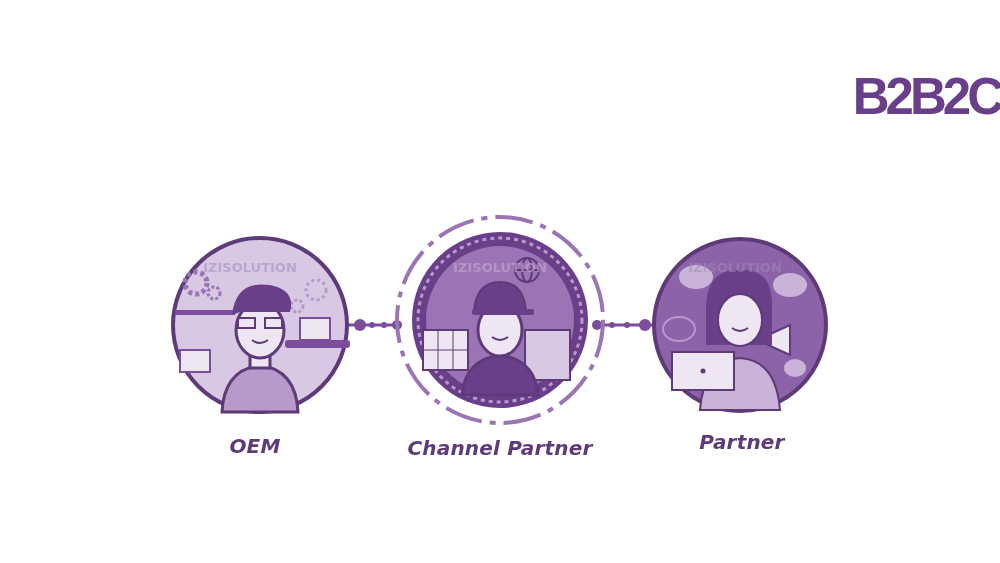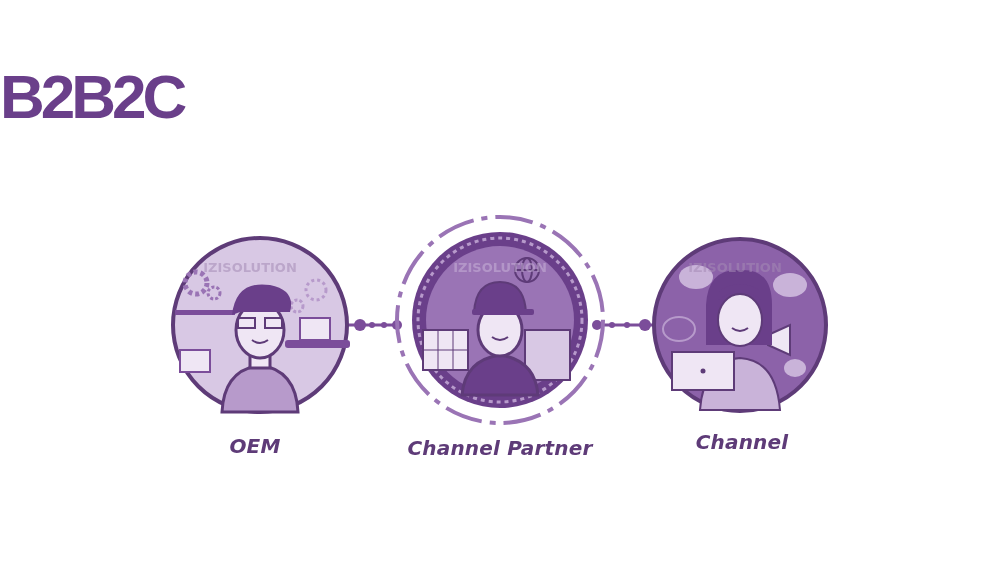--- a/index.html
+++ b/index.html
@@ -1,20 +1,20 @@
 <!DOCTYPE html>
 <html><head>
 <meta charset="utf-8">
 <style>
   html, body { margin:0; padding:0; background:#ffffff; }
   body { width:1000px; height:563px; position:relative; overflow:hidden; font-family:"DejaVu Sans", sans-serif; }
   .title {
-    position:absolute; left:0; top:52px; width:1000px; text-align:left;
+    position:absolute; left:0; top:52px; width:1000px; text-align:right;
     font-family:"Liberation Sans", sans-serif; font-weight:bold;
-    font-size:62px; letter-spacing:-4px; color:#6a3f8a; line-height:90px;
+    font-size:51px; letter-spacing:-4px; color:#6a3f8a; line-height:90px;
   }
   .label {
     position:absolute; font-family:"DejaVu Sans", sans-serif; font-weight:bold;
     font-size:20px; color:#5e3b78; text-align:center; width:220px; letter-spacing:0.2px;font-style:italic;
   }
   svg.diagram { position:absolute; left:0; top:0; }
 </style>
 </head>
 <body>
 
@@ -105,13 +105,13 @@
 
   <g opacity="0.55">
     <text x="250" y="272" text-anchor="middle" font-family="DejaVu Sans, sans-serif" font-size="13" font-weight="bold" fill="#a58bb5">IZISOLUTION</text>
     <text x="500" y="272" text-anchor="middle" font-family="DejaVu Sans, sans-serif" font-size="13" font-weight="bold" fill="#c9b3d9">IZISOLUTION</text>
     <text x="735" y="272" text-anchor="middle" font-family="DejaVu Sans, sans-serif" font-size="13" font-weight="bold" fill="#a58bb5">IZISOLUTION</text>
   </g>
 </svg>
 
 <div class="label" style="left:145px; top:434px;">OEM</div>
 <div class="label" style="left:390px; top:436px;">Channel Partner</div>
-<div class="label" style="left:632px; top:430px;">Channel</div>
+<div class="label" style="left:632px; top:430px;">Partner</div>
 
 </body></html>

